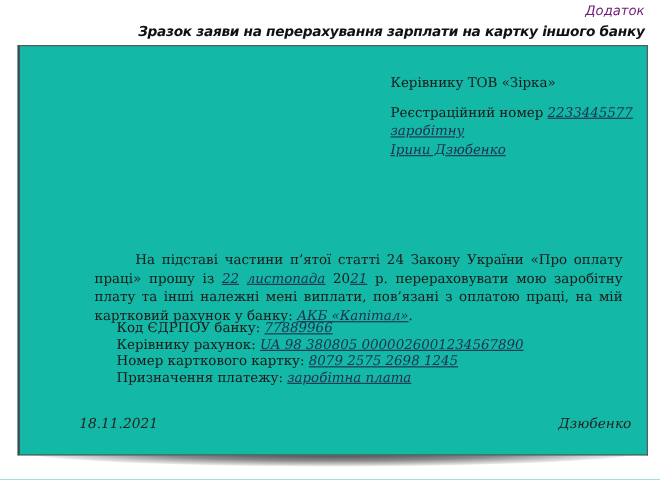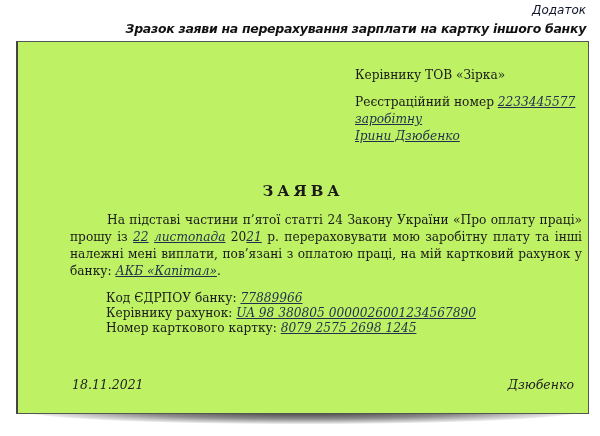--- a/index.html
+++ b/index.html
@@ -1,27 +1,27 @@
 <!DOCTYPE html>
 <html><head>
 <meta charset="utf-8">
 <style>
   html, body { margin:0; padding:0; }
   body { width:600px; height:436px; background:#ffffff; position:relative; overflow:hidden; font-family:"DejaVu Serif", serif; color:#1a1a1a; }
-  .appendix { position:absolute; right:14px; top:3px; font-family:"DejaVu Sans", sans-serif; font-style:italic; font-size:12px; color:#0f172a; }
+  .appendix { position:absolute; right:14px; top:3px; font-family:"DejaVu Sans", sans-serif; font-style:italic; font-size:12px; color:#701a75; }
   .caption { position:absolute; right:14px; top:21px; font-family:"DejaVu Sans", sans-serif; font-style:italic; font-weight:bold; font-size:12.5px; color:#111; letter-spacing:-0.3px; }
-  .sheet { position:absolute; left:16px; top:41px; width:570px; height:371px; border:1px solid #555; border-left:2px solid #444; background:#bef264; }
+  .sheet { position:absolute; left:16px; top:41px; width:570px; height:371px; border:1px solid #555; border-left:2px solid #444; background:#14b8a6; }
   .shadow { position:absolute; left:20px; top:410px; width:566px; height:14px; border-radius:0 0 50% 50% / 0 0 100% 100%; background:radial-gradient(ellipse at 50% 0%, rgba(0,0,0,0.85) 0%, rgba(0,0,0,0.45) 45%, rgba(0,0,0,0) 75%); z-index:0; }
   .sheet { z-index:1; }
   .addressee { position:absolute; left:337px; top:25px; font-size:12.2px; line-height:17px; }
   .addressee .gap { height:10px; }
   .fill { font-style:italic; color:#1f2f4e; text-decoration:underline; text-decoration-color:#1f2f4e; }
   .title { position:absolute; left:0; width:100%; top:140px; text-align:center; font-weight:bold; font-size:15px; letter-spacing:4px; }
   .body-text { position:absolute; left:52px; width:512px; top:170px; font-size:12.2px; line-height:17px; text-align:justify; }
-  .body-text p { margin:0; text-indent:37px; }
+  .body-text p { margin:16px; text-indent:37px; }
   .details { position:absolute; left:88px; top:249px; font-size:12.2px; line-height:15px; }
   .date { position:absolute; left:54px; top:335px; font-style:italic; font-size:12.5px; color:#222; }
   .signature { position:absolute; right:14px; top:335px; font-style:italic; font-family:"DejaVu Serif", serif; font-size:12.5px; color:#222; }
 </style>
 </head>
 <body>
 
 <div class="appendix">Додаток</div>
 <div class="caption">Зразок заяви на перерахування зарплати на картку іншого банку</div>
 
@@ -29,27 +29,27 @@
 
 <div class="sheet">
   <div class="addressee">
     <div>Керівнику ТОВ «Зірка»</div>
     <div class="gap"></div>
     <div><span>Реєстраційний номер </span><span class="fill">2233445577</span></div>
     <div class="fill">заробітну</div>
     <div class="fill">Ірини Дзюбенко</div>
   </div>
 
-  <div class="title">ЗАЯВА</div>
 
   <div class="body-text">
     <p><span>На підставі частини п’ятої статті 24 Закону України «Про оплату праці» прошу із </span><span class="fill">22</span><span> </span><span class="fill">листопада</span><span> 20</span><span class="fill">21</span><span> р. перераховувати мою заробітну плату та інші належні мені виплати, пов’язані з оплатою праці, на мій картковий рахунок у банку: </span><span class="fill">АКБ «Капітал»</span><span>.</span></p>
   </div>
 
   <div class="details">
     <div><span>Код ЄДРПОУ банку: </span><span class="fill">77889966</span></div>
     <div><span>Керівнику рахунок: </span><span class="fill">UA 98 380805 0000026001234567890</span></div>
     <div><span>Номер карткового картку: </span><span class="fill">8079 2575 2698 1245</span></div>
+    <div><span>Призначення платежу: </span><span class="fill">заробітна плата</span></div>
   </div>
 
   <div class="date">18.11.2021</div>
   <div class="signature">Дзюбенко</div>
 </div>
 
 </body></html>

